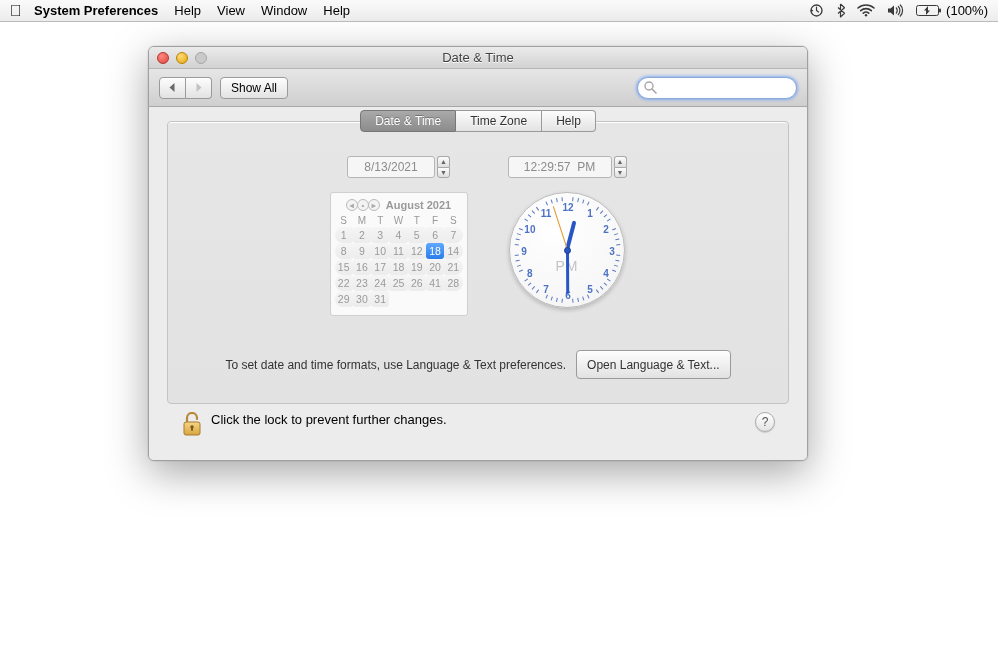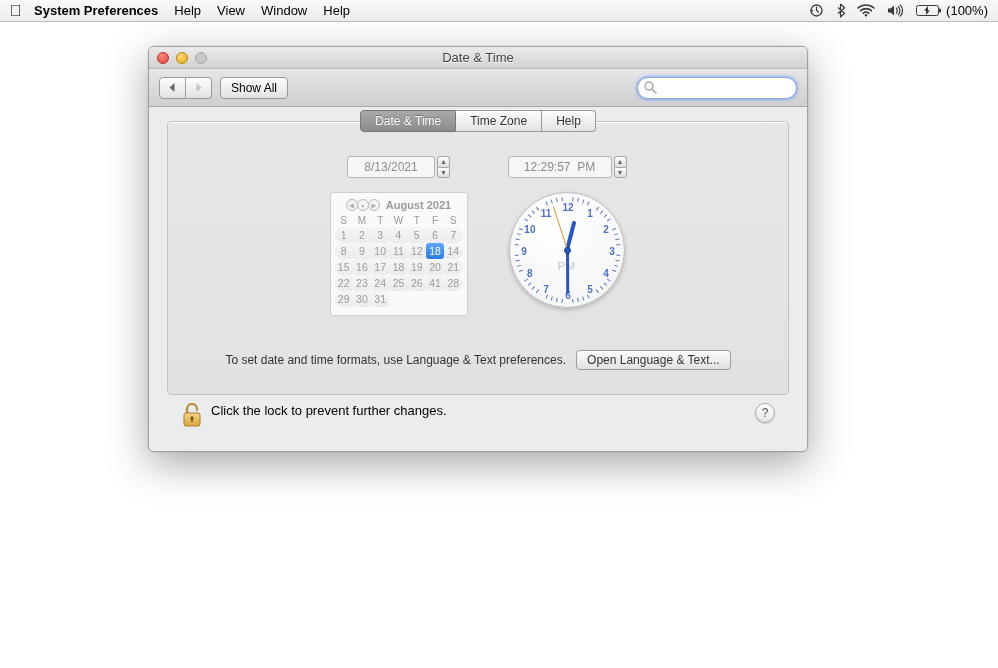--- a/index.html
+++ b/index.html
@@ -74,21 +74,21 @@
 table.calgrid td{width:14.28%;height:16px;font-size:10.5px;color:#9a9a9a;border-radius:3px;position:relative}
 table.calgrid tr.wk td{background:linear-gradient(#f5f5f5,#ececec)}
 table.calgrid tr.wk td:first-child{border-top-left-radius:8px;border-bottom-left-radius:8px}
 table.calgrid tr.wk td:last-child{border-top-right-radius:8px;border-bottom-right-radius:8px}
 .today{background:linear-gradient(#5fa8ff,#2a7de8)!important;color:#fff!important;border-radius:3px!important}
 
 
 .clockwrap{margin-top:14px}
 .clock{width:116px;height:116px;border-radius:50%;background:radial-gradient(circle at 40% 30%,#fff,#f3f3f3);border:1px solid #bcbcbc;box-shadow:0 2px 4px rgba(0,0,0,.2),inset 0 1px 2px rgba(255,255,255,.8);position:relative}
 .clock .num{position:absolute;font-size:10px;font-weight:bold;color:#4d72c3;transform:translate(-50%,-50%)}
-.clock .ampm{position:absolute;left:50%;top:64%;transform:translate(-50%,-50%);font-size:11px;color:#c4c4c4;font-weight:normal;letter-spacing:1px}
+.clock .ampm{position:absolute;left:50%;top:64%;transform:translate(-50%,-50%);font-size:14px;color:#c4c4c4;font-weight:normal;letter-spacing:1px}
 .hand{position:absolute;left:50%;top:50%;transform-origin:50% 100%;background:#1a1a1a;border-radius:2px}
 .hand.h{width:4px;height:30px;margin-left:-2px;margin-top:-30px;background:#2857c5}
 .hand.m{width:3px;height:44px;margin-left:-1.5px;margin-top:-44px;background:#2857c5}
 .hand.s{width:1px;height:46px;margin-left:-.5px;margin-top:-46px;background:#e39a2e}
 .pin{position:absolute;left:50%;top:50%;width:7px;height:7px;margin:-3.5px 0 0 -3.5px;border-radius:50%;background:#2857c5;border:1px solid #1c3e8e}
 .tick{position:absolute;left:50%;top:50%;width:1px;height:4px;background:#5b79bf;transform-origin:50% 0}
 
 
 .hint{display:flex;align-items:center;justify-content:center;gap:10px;margin:34px 0 6px;font-size:12px;color:#333}
 .footer{display:flex;align-items:flex-start;padding:8px 14px 14px;gap:8px}
@@ -353,21 +353,21 @@
                   <div class="hand m" style="transform: rotate(179.7deg);"></div>
                   <div class="hand s" style="transform: rotate(342deg);"></div>
                   <div class="pin"></div>
                 </div>
             </div>
           </div>
         </div>
 
         <div class="hint">
           <span>To set date and time formats, use Language &amp; Text preferences.</span>
-          <span class="pushbtn" style="height:20px">Open Language &amp; Text...</span>
+          <span class="pushbtn" style="height:29px">Open Language &amp; Text...</span>
         </div>
 
       </div>
     </div>
 
     <div class="footer">
       <span class="lock">
         <svg width="22" height="26" viewBox="0 0 22 26">
           <path d="M6 10V6c0-2.7 2.2-5 5-5s5 2.3 5 5v1" fill="none" stroke="#b7893a" stroke-width="2.2" stroke-linecap="round"></path>
           <rect x="3" y="10" width="16" height="13" rx="2" fill="url(#lg)" stroke="#a87a2e"></rect>

